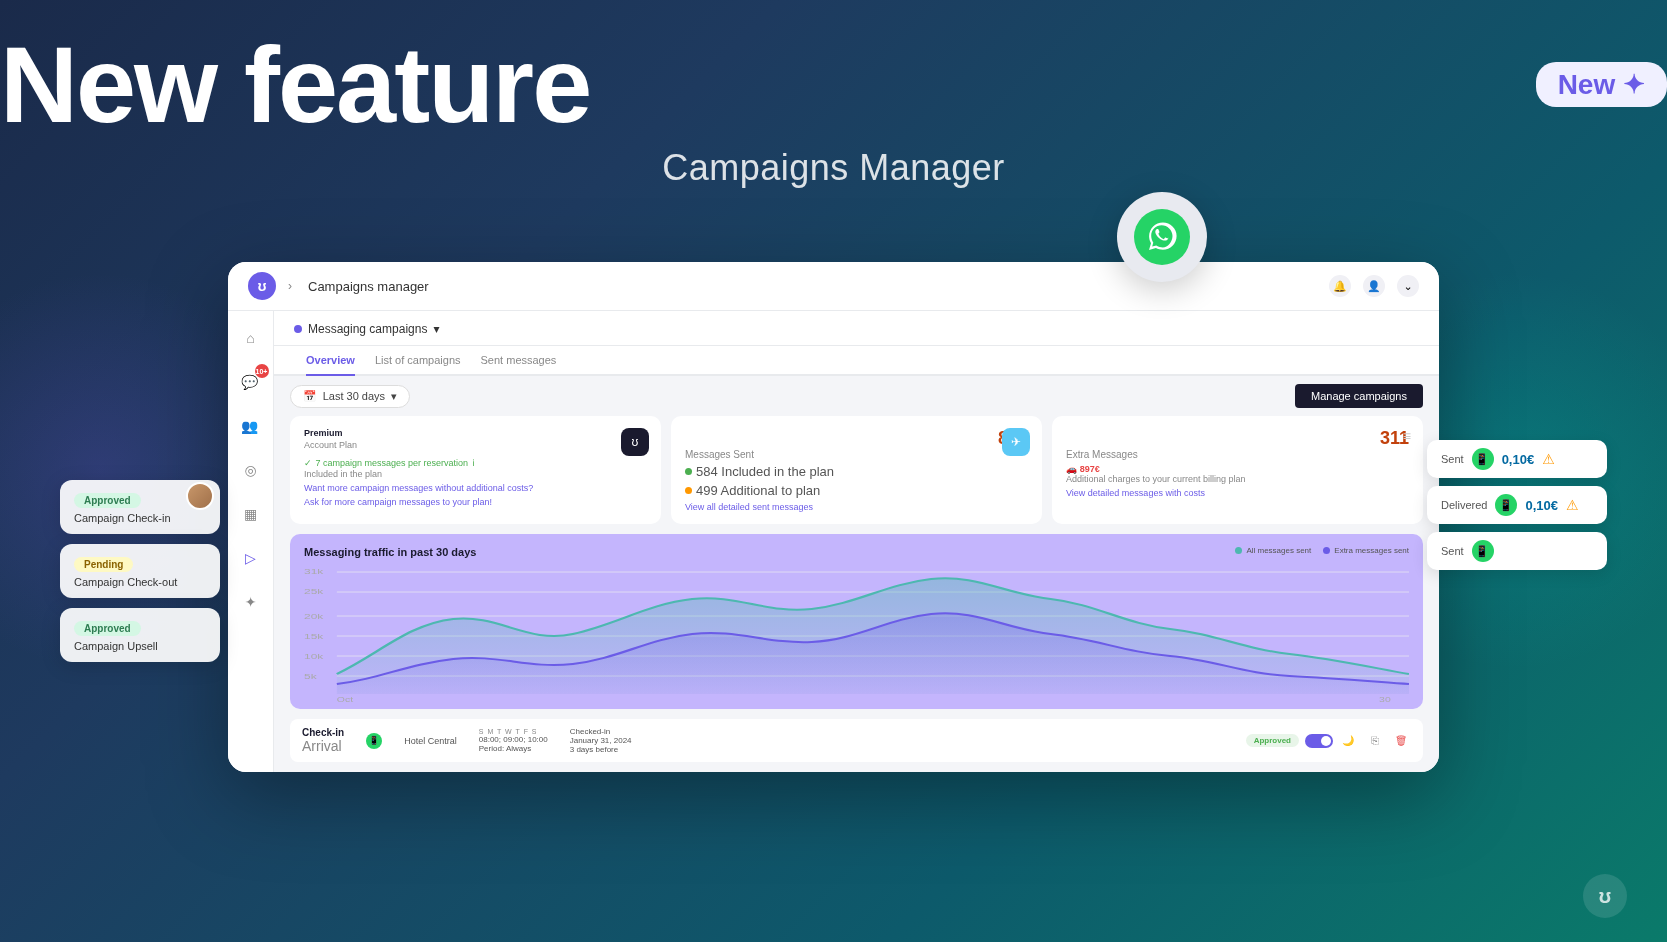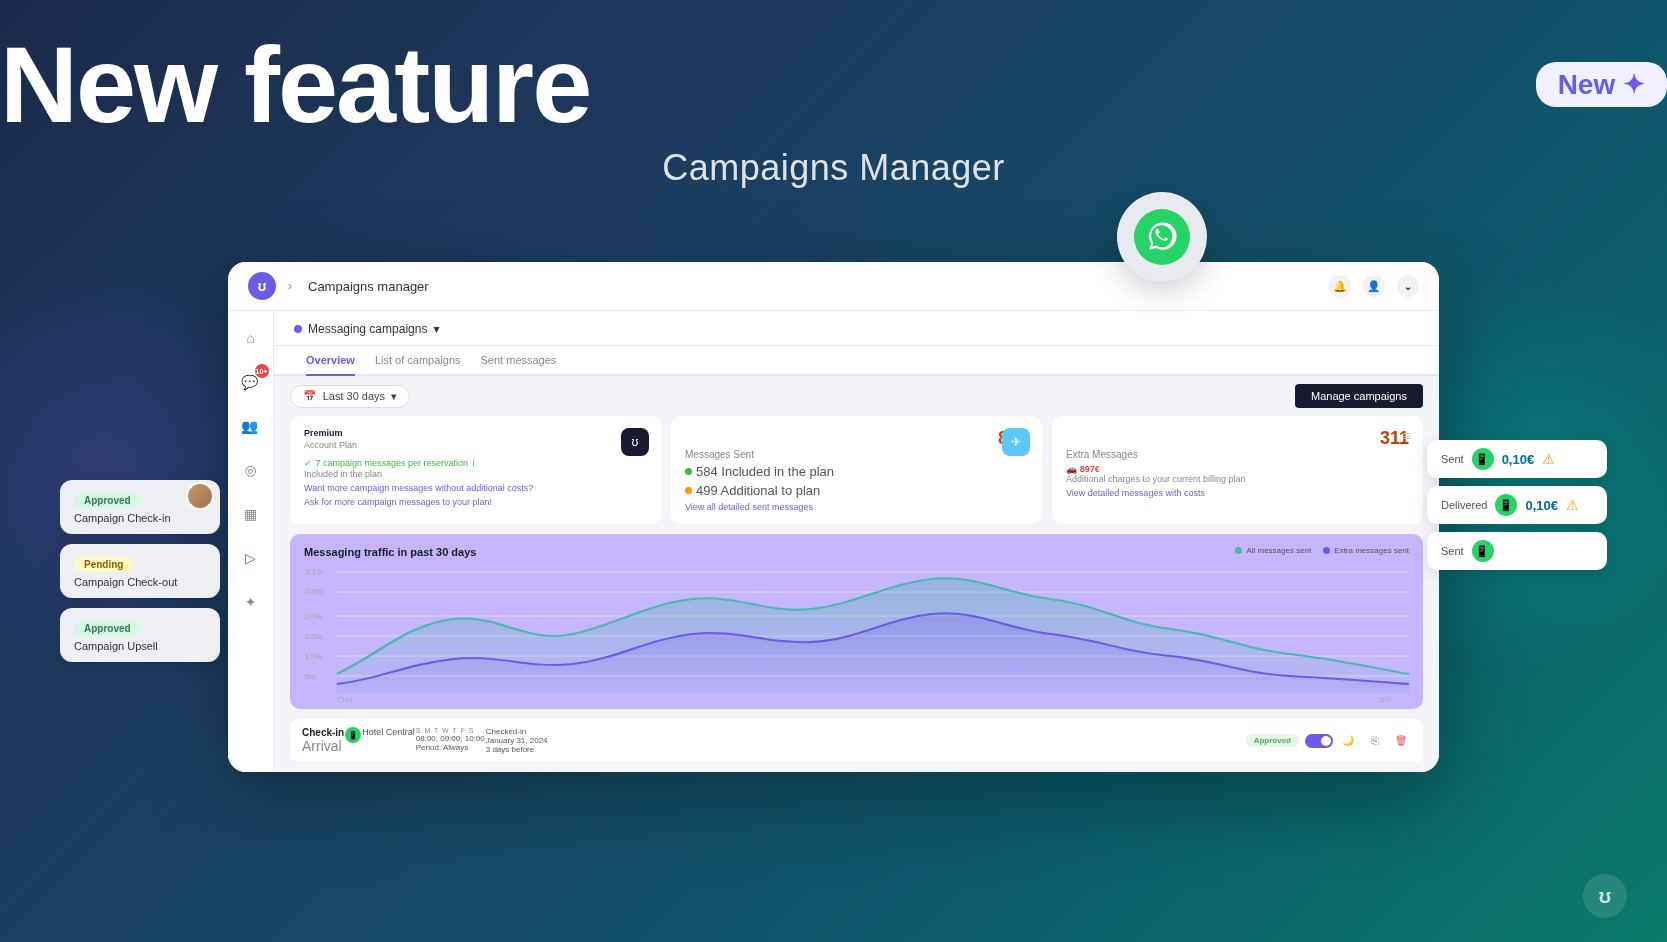--- a/index.html
+++ b/index.html
@@ -405,21 +405,22 @@
       height: 140px;
     }
 
     
     .campaign-row {
       background: white;
       border-radius: 8px;
       margin: 0 16px 18px;
       padding: 8px 12px;
       display: flex;
-      gap: 1px;
+      align-items: center;
+      gap: 22px;
       font-size: 9px;
     }
     .campaign-row-name {
       font-weight: 600;
       color: #1a1a2e;
       font-size: 10px;
     }
     .campaign-row-type {
       font-size: 14px;
       color: #888;

